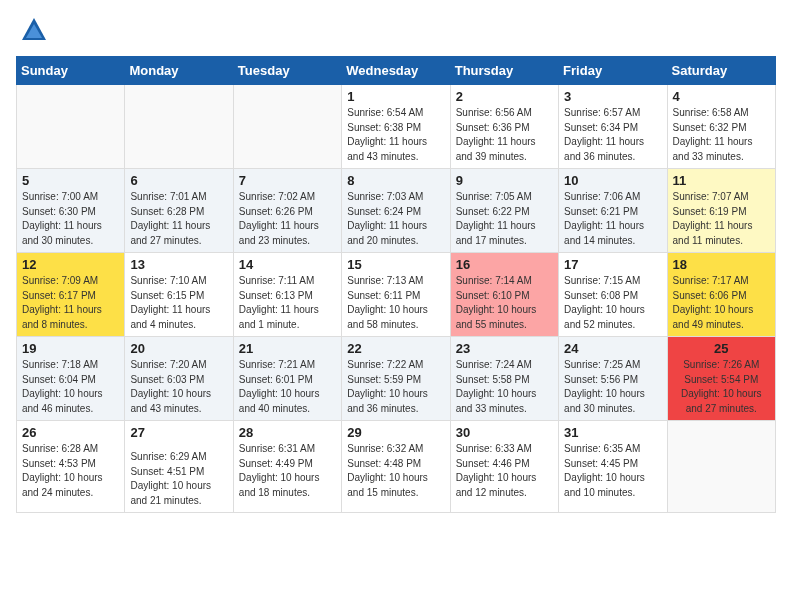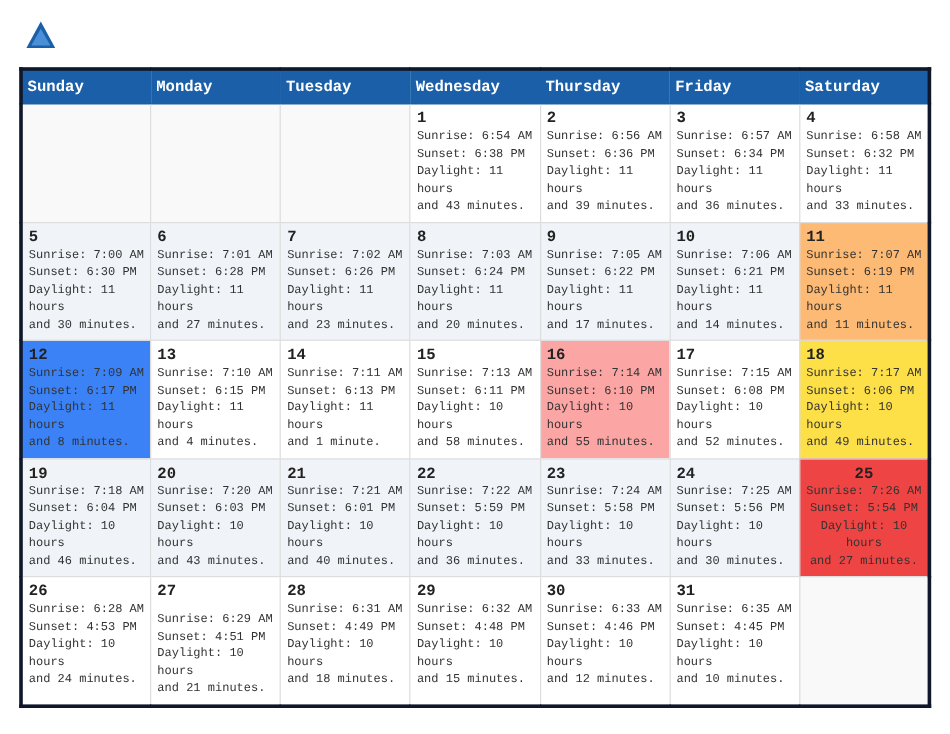--- a/index.html
+++ b/index.html
@@ -48,22 +48,21 @@
       font-weight: bold;
       color: #222;
     }
     .location {
       font-size: 16px;
       color: #444;
     }
     .calendar {
       width: 100%;
       border-collapse: collapse;
-      border: 3px solid #0f172a;
-      font-family: Liberation Mono, monospace;
+      border: 1px solid #0f172a;
     }
     .calendar th {
       background-color: #1a5fa8;
       color: #fff;
       font-size: 13px;
       font-weight: bold;
       padding: 6px 4px;
       text-align: left;
       border: 1px solid #1a5fa8;
     }
@@ -201,30 +200,30 @@
 Daylight: 11 hours
 and 17 minutes.</div>
         </td>
         <td style="background: rgb(240, 244, 248);">
           <span class="day-number">10</span>
           <div class="day-info" style="white-space: pre-line;">Sunrise: 7:06 AM
 Sunset: 6:21 PM
 Daylight: 11 hours
 and 14 minutes.</div>
         </td>
-        <td style="background: #fdba74;">
+        <td style="background: #fef9c3;">
           <span class="day-number">11</span>
           <div class="day-info" style="white-space: pre-line;">Sunrise: 7:07 AM
 Sunset: 6:19 PM
 Daylight: 11 hours
 and 11 minutes.</div>
         </td>
       </tr>
       <tr>
-        <td style="background: #3b82f6;">
+        <td style="background: #fde047;">
           <span class="day-number">12</span>
           <div class="day-info" style="white-space: pre-line;">Sunrise: 7:09 AM
 Sunset: 6:17 PM
 Daylight: 11 hours
 and 8 minutes.</div>
         </td>
         <td style="background: rgb(255, 255, 255);">
           <span class="day-number">13</span>
           <div class="day-info" style="white-space: pre-line;">Sunrise: 7:10 AM
 Sunset: 6:15 PM

